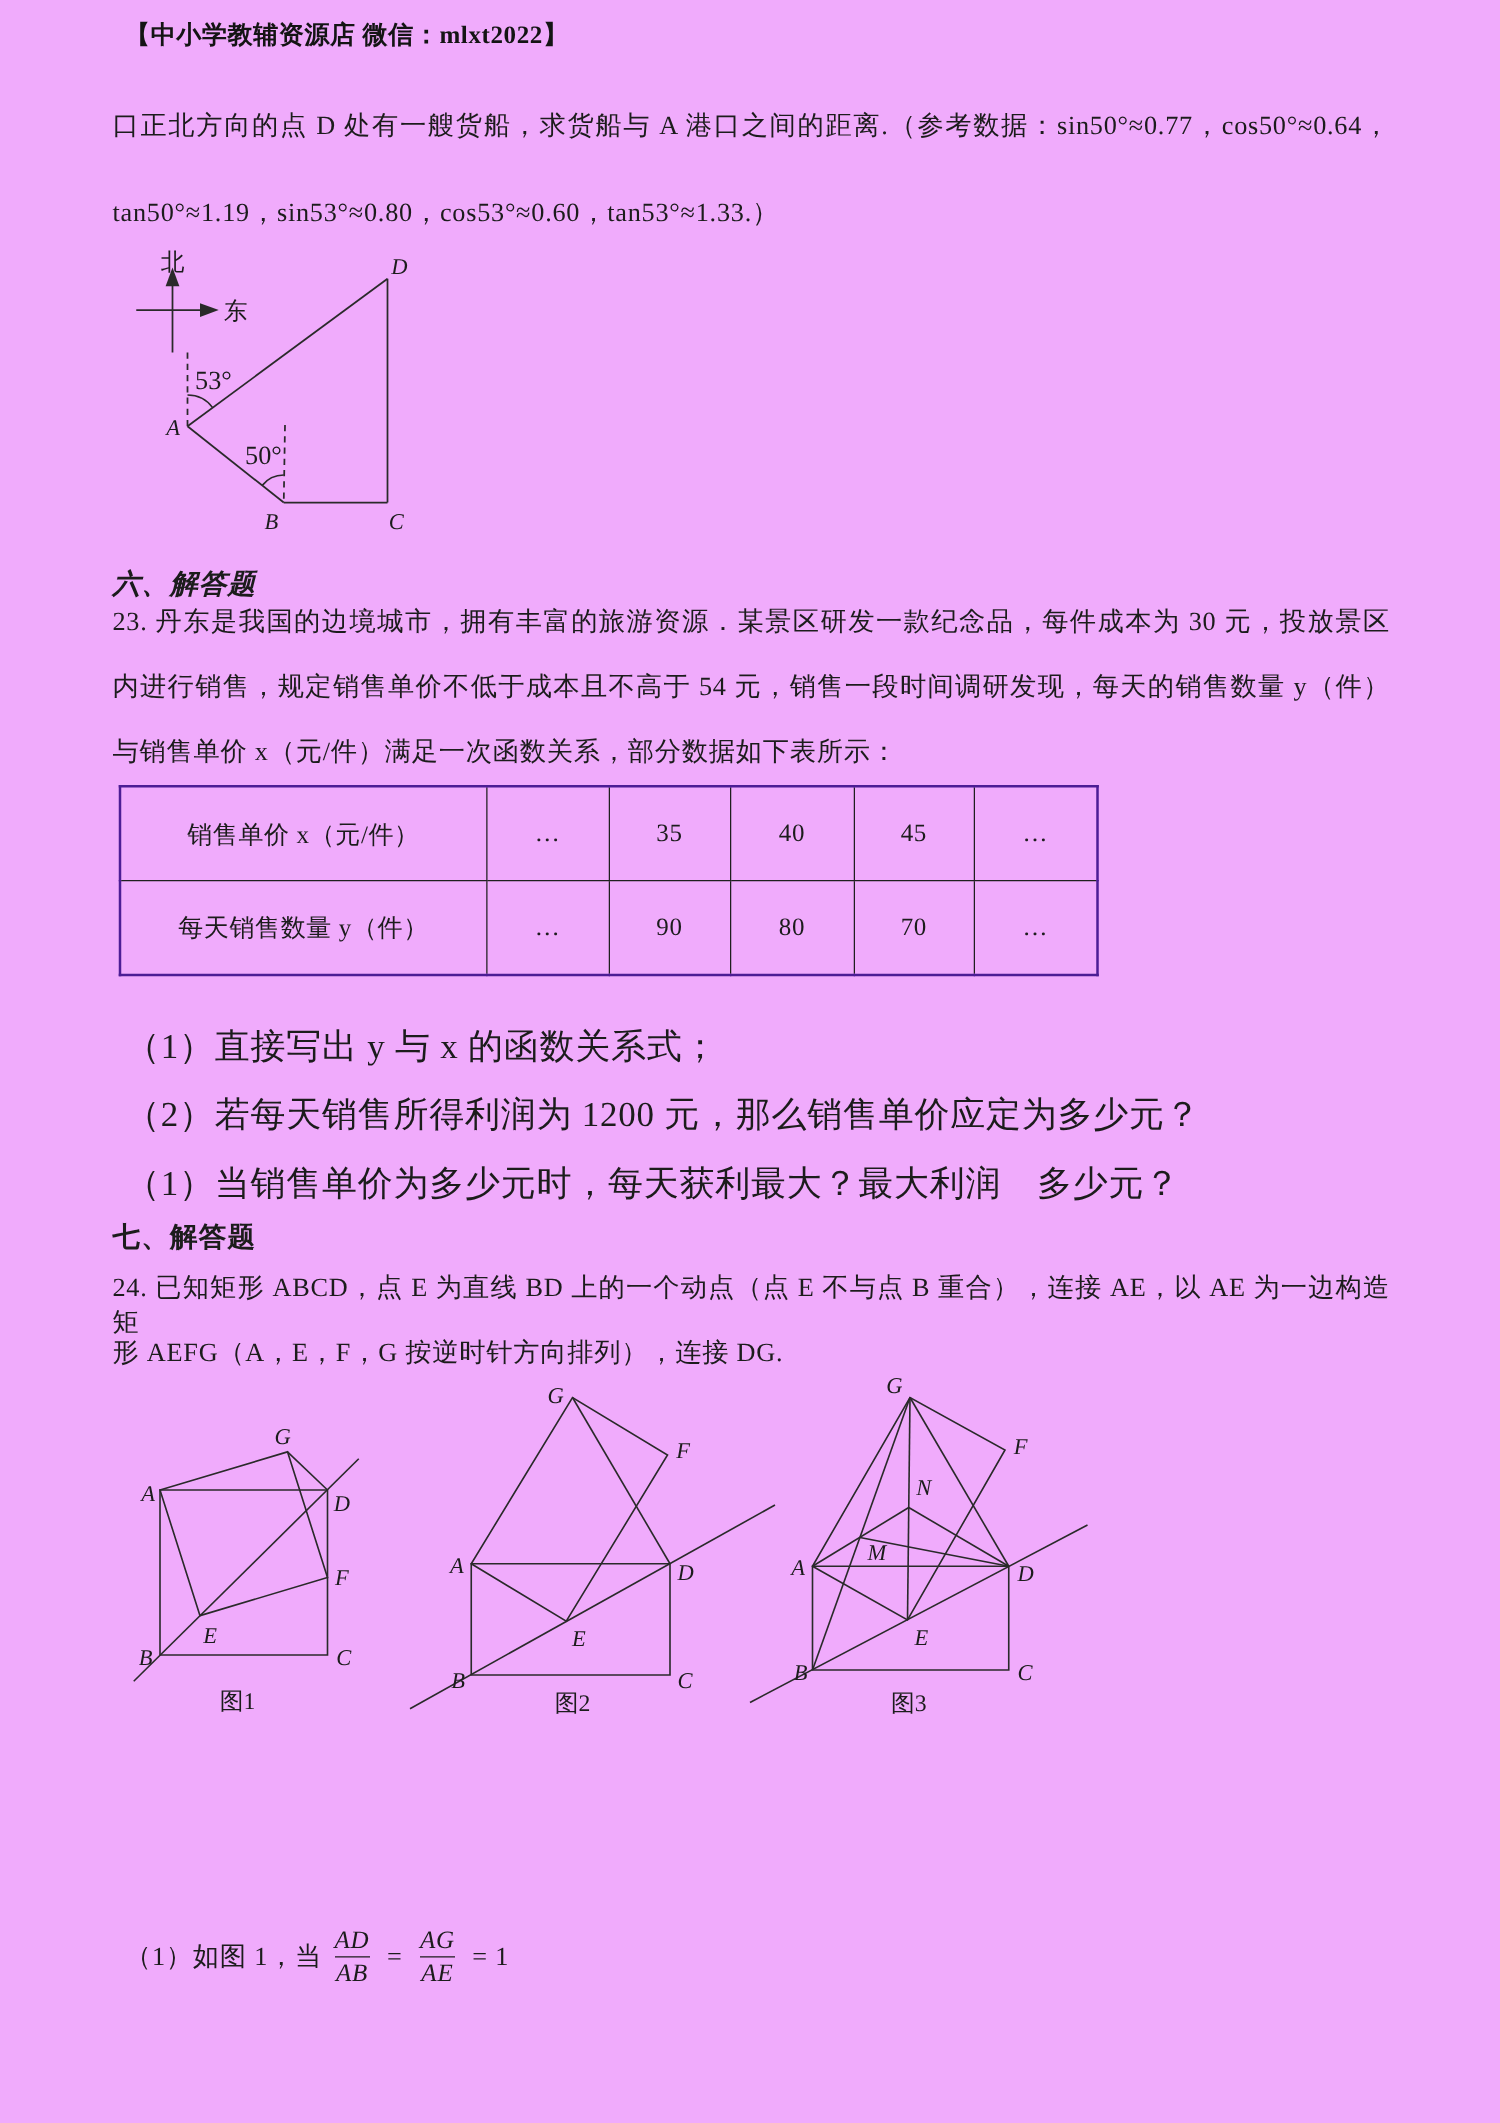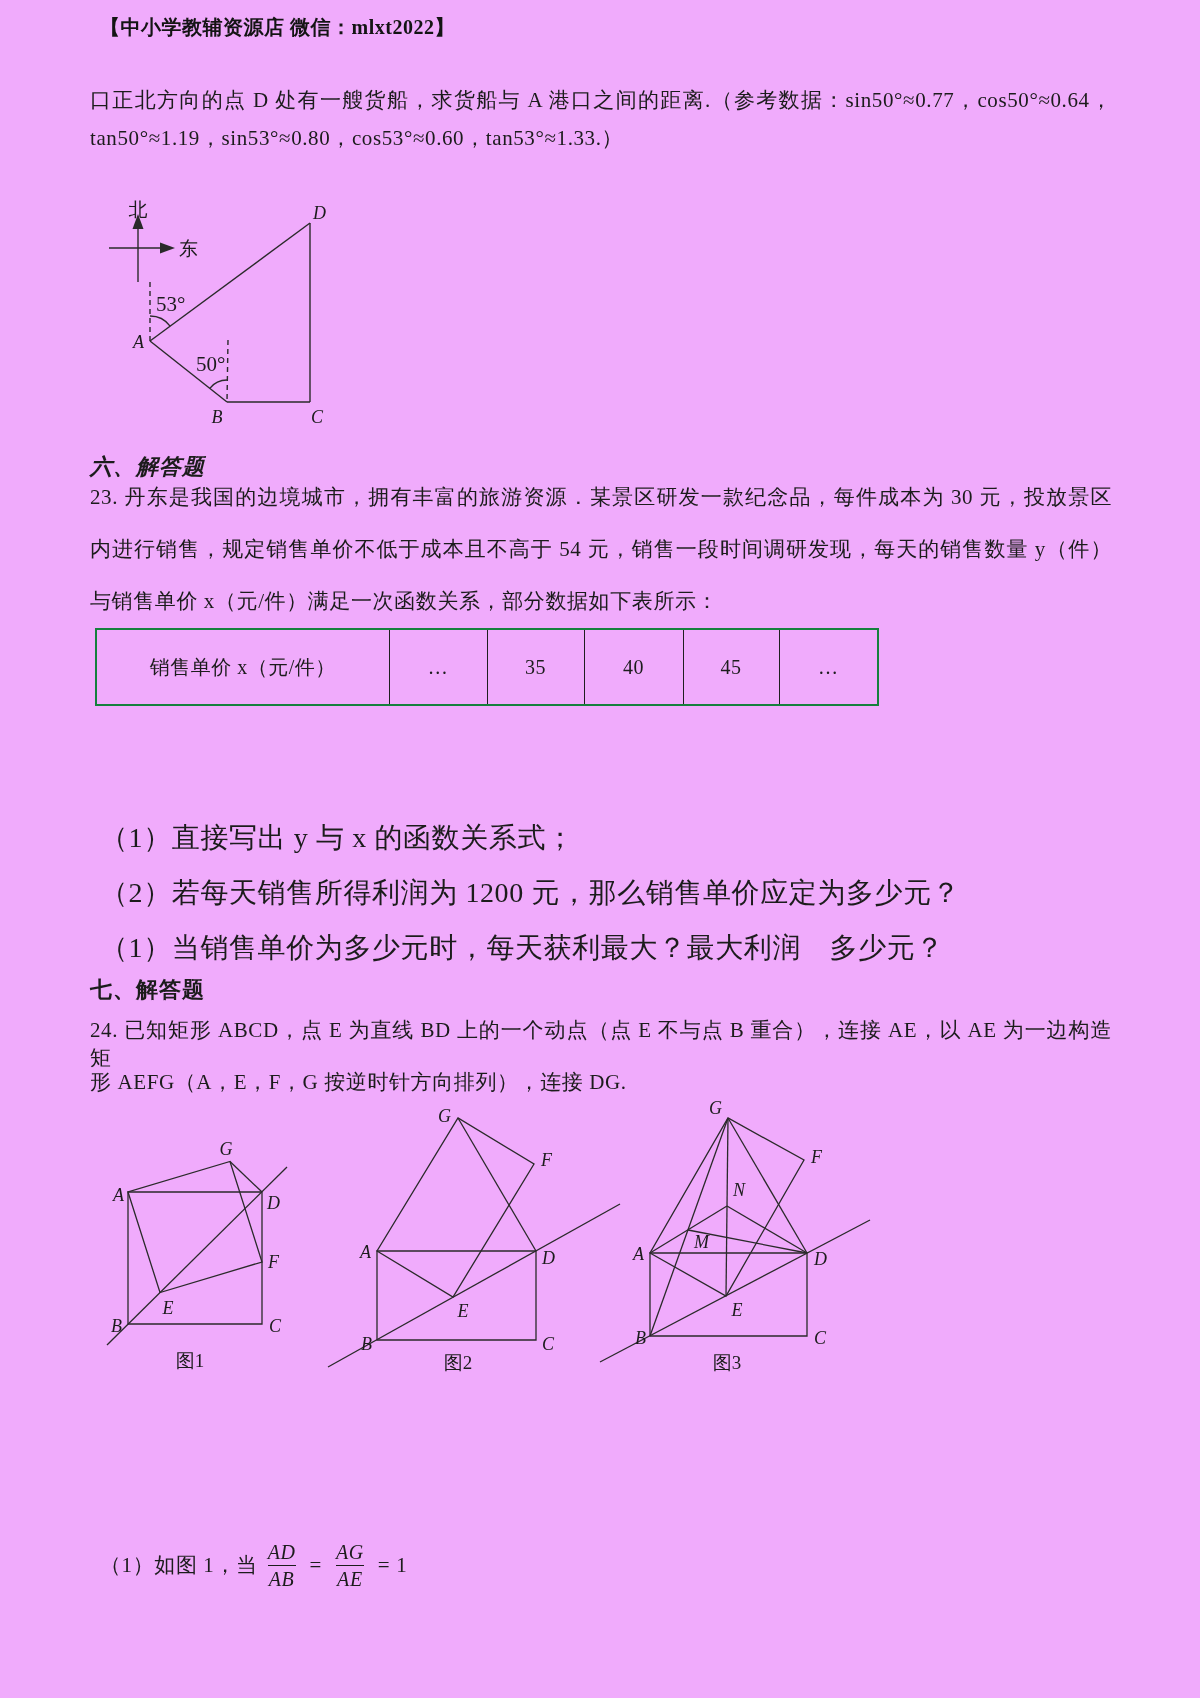--- a/index.html
+++ b/index.html
@@ -44,42 +44,42 @@
   table.datatable{
     border-collapse:collapse;
     table-layout:fixed;
   }
   table.datatable td{
     border:1.5px solid #1f1f1f;
     text-align:center;vertical-align:middle;
     font-size:20px;letter-spacing:0.5px;
     height:74px;padding:0;
   }
-  table.datatable{border:2px solid #15803d;}
+  table.datatable{border:2px solid #4c1d95;}
   .q24row{
     left:100px;top:1523px;height:84px;width:1000px;
     display:flex;align-items:center;
     font-size:21px;letter-spacing:0.6px;
   }
   .frac{
     display:inline-flex;flex-direction:column;align-items:center;
     margin:3px 10px;font-style:italic;font-size:20px;line-height:26px;
   }
   .frac .bar{width:100%;border-top:1.6px solid #1c1c1c;height:0;}
   .eqsign{margin:0 4px;}
 </style>
 </head>
 <body>
 
 <div class="page">
 
   <div class="abs watermark">【中小学教辅资源店 微信：mlxt2022】</div>
 
   <div class="abs bodyline jfull" style="top:86px;">口正北方向的点 D 处有一艘货船，求货船与 A 港口之间的距离.（参考数据：sin50°≈0.77，cos50°≈0.64，</div>
-  <div class="abs bodyline" style="top:124px;">tan50°≈1.19，sin53°≈0.80，cos53°≈0.60，tan53°≈1.33.）</div>
+  <div class="abs bodyline" style="top:156px;">tan50°≈1.19，sin53°≈0.80，cos53°≈0.60，tan53°≈1.33.）</div>
 
   <div class="abs" style="left:95px;top:180px;">
     <svg width="245" height="250" viewBox="95 180 245 250">
 
       <line x1="138" y1="227" x2="138" y2="282" stroke-width="1.4"></line>
       <polygon points="138,214 132.5,229 143.5,229" fill="#2a2a2a" stroke="none"></polygon>
       <line x1="109" y1="248" x2="162" y2="248" stroke-width="1.4"></line>
       <polygon points="175,248 160,242.5 160,253.5" fill="#2a2a2a" stroke="none"></polygon>
       <text class="cn" x="138" y="216" text-anchor="middle">北</text>
       <text class="cn" x="179" y="255" text-anchor="start">东</text>
@@ -121,20 +121,28 @@
           <col style="width:96px">
           <col style="width:99px">
       </colgroup>
       <tbody>
           <tr>
         <td>销售单价 x（元/件）</td>
         <td>…</td>
         <td>35</td>
         <td>40</td>
         <td>45</td>
+        <td>…</td>
+      </tr>
+      <tr>
+        <td>每天销售数量 y（件）</td>
+        <td>…</td>
+        <td>90</td>
+        <td>80</td>
+        <td>70</td>
         <td>…</td>
       </tr>
     </tbody>
       </table>
   </div>
 
   <div class="abs qline" style="top:824px;">（1）直接写出 y 与 x 的函数关系式；</div>
   <div class="abs qline" style="top:879px;">（2）若每天销售所得利润为 1200 元，那么销售单价应定为多少元？</div>
   <div class="abs qline" style="top:934px;">（1）当销售单价为多少元时，每天获利最大？最大利润　多少元？</div>
 

